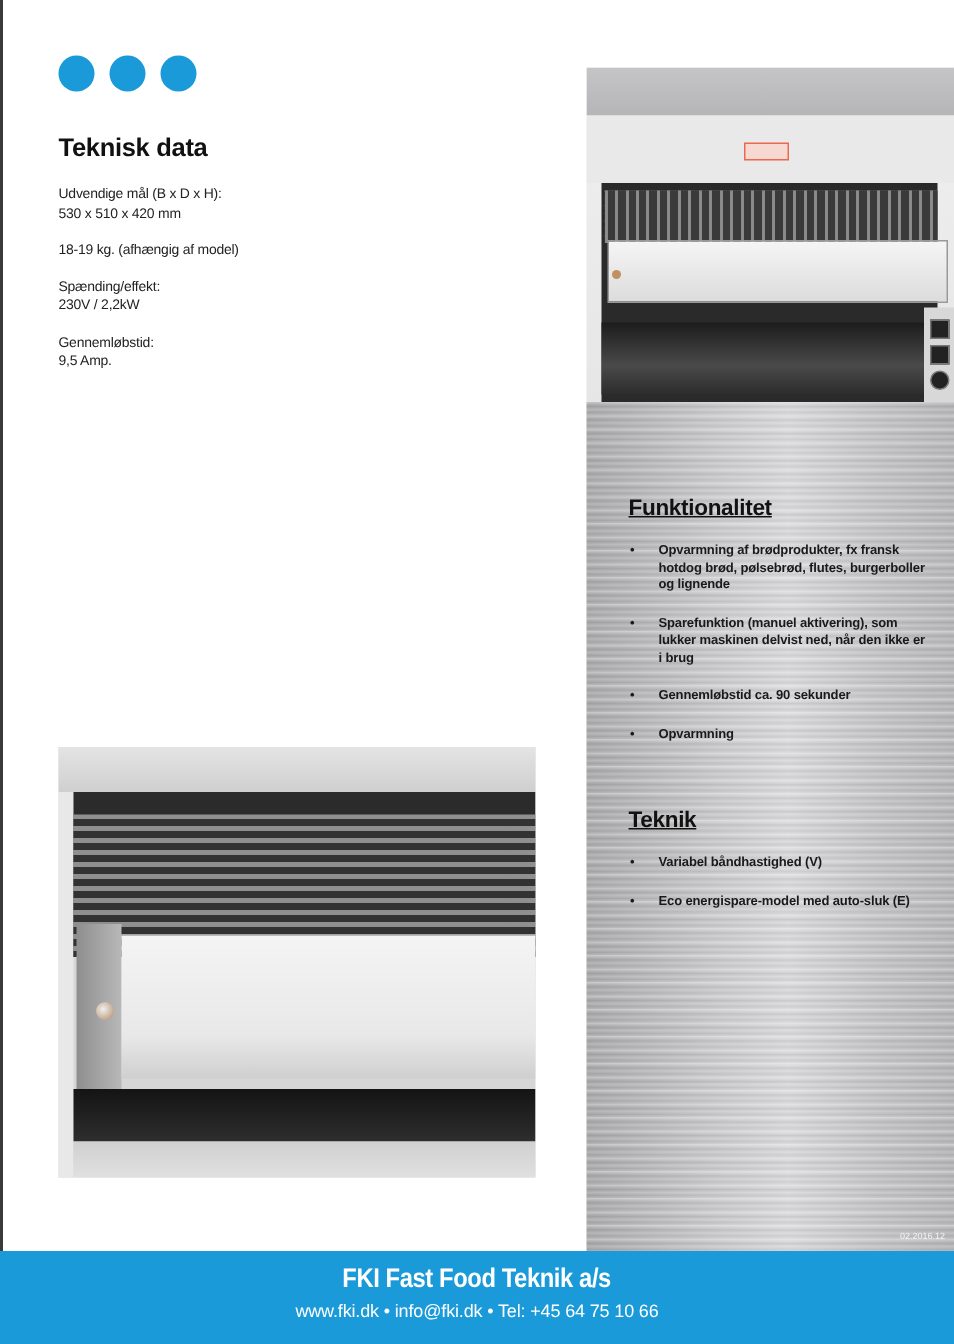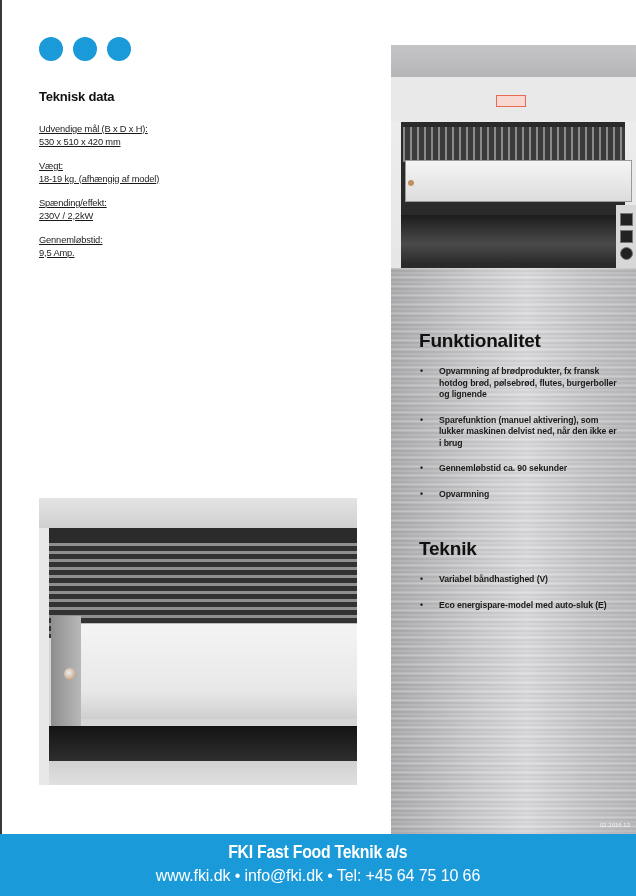--- a/index.html
+++ b/index.html
@@ -11,38 +11,38 @@
     }
     .left-border {
       position: absolute; left: 0; top: 0; width: 2px; height: 834px;
       background: #3a3a3a;
     }
     .dots { position: absolute; left: 39px; top: 37px; display: flex; gap: 10px; }
     .dot { width: 24px; height: 24px; border-radius: 50%; background: #1a9ad9; }
 
     .spec-title {
       position: absolute; left: 39px; top: 89px;
-      font-size: 13px; font-weight: bold; letter-spacing: -0.2px; color: #111;
+      font-size: 17px; font-weight: bold; letter-spacing: -0.2px; color: #111;
     }
-    .specs { position: absolute; left: 39px; top: 123px; width: 300px; text-decoration: underline; }
+    .specs { position: absolute; left: 39px; top: 123px; width: 300px; }
     .spec { margin-bottom: 12px; font-size: 9.3px; line-height: 12.5px; color: #222; letter-spacing: -0.15px; }
     .spec .lbl, .spec .val { display: block; }
 
     
     .metal {
       position: absolute; left: 391px; top: 268px; width: 245px; height: 566px;
       background:
         repeating-linear-gradient(180deg,
           rgba(255,255,255,0.35) 0px, rgba(255,255,255,0.0) 2px,
           rgba(0,0,0,0.06) 3px, rgba(255,255,255,0.15) 5px,
           rgba(0,0,0,0.04) 7px, rgba(255,255,255,0.2) 9px),
         linear-gradient(90deg, #a9a9ab 0%, #c9c9cb 35%, #d8d8da 55%, #c2c2c4 80%, #b5b5b7 100%);
     }
     .metal-section { position: absolute; left: 28px; width: 200px; }
-    .metal-title { font-size: 19px; font-weight: bold; color: #111; margin-bottom: 14px; letter-spacing: -0.2px; }
+    .metal-title { font-size: 15px; font-weight: bold; color: #111; margin-bottom: 14px; letter-spacing: -0.2px; text-decoration: underline; }
     .metal-list { list-style: none; margin: 0; padding: 0; }
     .metal-list li {
       position: relative; padding-left: 20px; margin-bottom: 14px;
       font-size: 8.7px; line-height: 11.5px; font-weight: bold; color: #1a1a1a; letter-spacing: -0.1px;
     }
     .metal-list li .bullet { position: absolute; left: 1px; top: 0; }
     .date-stamp { position: absolute; right: 6px; bottom: 6px; font-size: 6px; color: #f4f4f4; }
 
     
     .photo-top {
@@ -98,42 +98,41 @@
 
     
     .footer {
       position: absolute; left: 0; top: 834px; width: 636px; height: 62px;
       background: #1a9ad9; text-align: center; color: #ffffff;
     }
     .footer-company {
       margin-top: 8px; font-size: 18px; font-weight: bold; letter-spacing: -0.3px;
       font-family: "Liberation Sans", sans-serif; transform: scaleX(0.88); display: inline-block;
     }
-    .footer-contact { font-size: 16px; margin-top: 4px; letter-spacing: -0.1px; }
+    .footer-contact { font-size: 12px; margin-top: 4px; letter-spacing: -0.1px; }
   </style>
 </head>
 <body>
 
 <div class="left-border"></div>
 
 <div class="dots">
   <div class="dot"></div>
   <div class="dot"></div>
   <div class="dot"></div>
 </div>
 
 <div class="spec-title">Teknisk data</div>
 
 <div class="specs">
   <div class="spec">
     <span class="lbl">Udvendige mål (B x D x H):</span>
     <span class="val">530 x 510 x 420 mm</span>
   </div>
   <div class="spec">
-    <span class="lbl">Vægt:</span>
     <span class="val">18-19 kg. (afhængig af model)</span>
   </div>
   <div class="spec">
     <span class="lbl">Spænding/effekt:</span>
     <span class="val">230V / 2,2kW</span>
   </div>
   <div class="spec">
     <span class="lbl">Gennemløbstid:</span>
     <span class="val">9,5 Amp.</span>
   </div>

